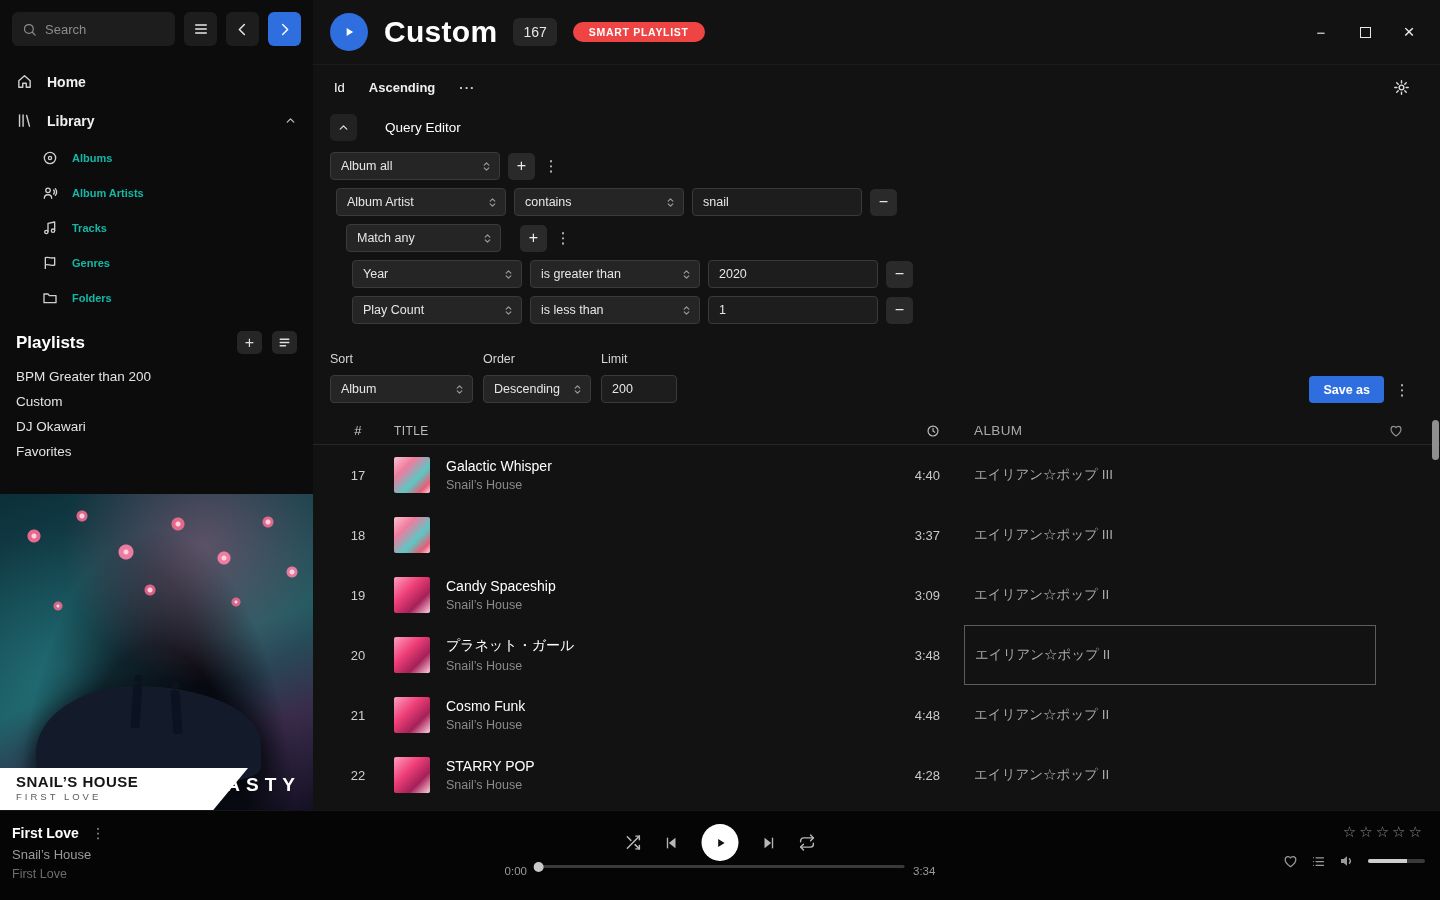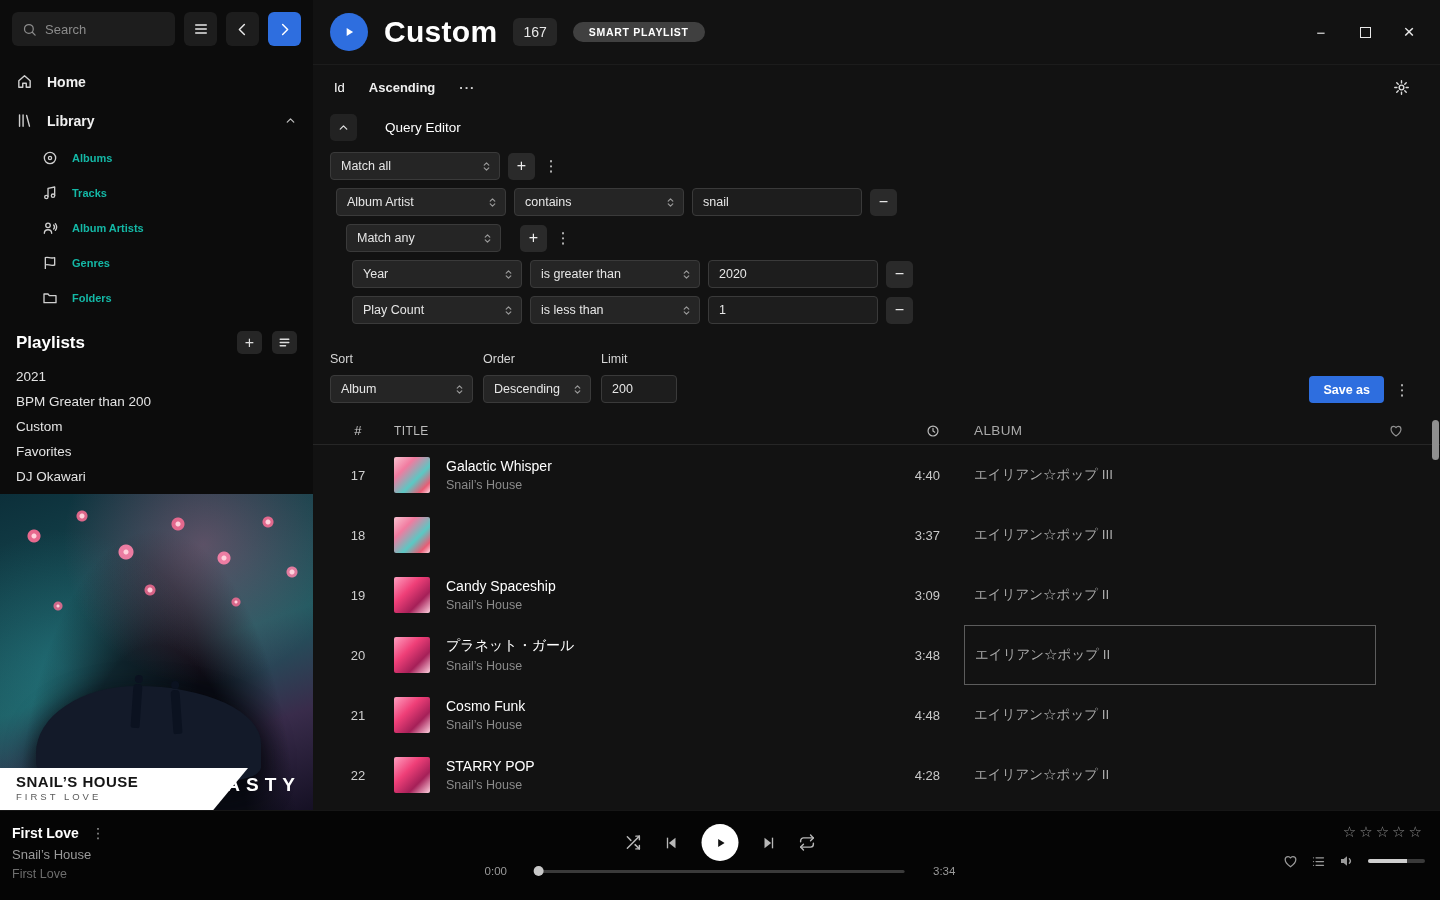--- a/index.html
+++ b/index.html
@@ -63,21 +63,21 @@
   .art-mark{position:absolute;right:12px;bottom:14px;font-size:19px;font-weight:700;letter-spacing:6px;color:#fff}
 
   
   .main{flex:1;background:#121212;display:flex;flex-direction:column;min-width:0;position:relative}
   .page-header{height:65px;display:flex;align-items:center;padding:0 22px 0 17px;gap:16px;
     border-bottom:1px solid #1c1c1c;flex:none}
   .play-circle{width:38px;height:38px;border-radius:50%;background:#2e6edf;display:flex;align-items:center;
     justify-content:center;color:#fff;cursor:pointer;flex:none}
   .page-title{font-size:30px;font-weight:800;letter-spacing:.3px}
   .count-badge{background:#262626;border-radius:6px;padding:6px 10px;font-size:14px;color:#e8e8e8}
-  .smart-badge{background:#404040;border-radius:999px;padding:4px 16px;font-size:10.5px;font-weight:800;letter-spacing:.7px}
+  .smart-badge{background:#ef4444;border-radius:999px;padding:4px 16px;font-size:10.5px;font-weight:800;letter-spacing:.7px}
   .win-controls{margin-left:auto;display:flex;gap:26px;align-items:center;color:#e8e8e8}
   .win-btn{width:18px;height:18px;display:flex;align-items:center;justify-content:center;cursor:pointer;font-size:15px}
   .win-max{width:11px;height:11px;border:1.4px solid #e8e8e8}
   .sort-row{display:flex;align-items:center;gap:24px;padding:14px 30px 8px 21px;font-size:13px;flex:none}
   .sort-field{font-weight:400}
   .sort-order{font-weight:600;color:#efefef}
   .more-dots{color:#cfcfcf;letter-spacing:1px;font-weight:700;cursor:pointer}
   .gear{margin-left:auto;color:#dcdcdc;cursor:pointer}
   .qe-head{display:flex;align-items:center;gap:28px;padding:10px 0 11px 17px;flex:none}
   .qe-collapse{width:27px;height:27px;border-radius:5px;background:#222;display:flex;align-items:center;
@@ -133,22 +133,22 @@
   .p-title-row{display:flex;gap:12px;align-items:center}
   .p-title{font-size:14px;font-weight:700}
   .p-kebab{color:#9a9a9a;font-size:14px;cursor:pointer}
   .p-artist{font-size:13px;color:#9b9b9b;margin-top:6px}
   .p-album{font-size:12.5px;color:#6e6e6e;margin-top:5px}
   .p-center{position:absolute;left:50%;transform:translateX(-50%);top:13px;display:flex;align-items:center;
     gap:22px;color:#b8b8b8}
   .t-btn{cursor:pointer;display:flex;align-items:center;justify-content:center}
   .p-play{width:37px;height:37px;border-radius:50%;background:#fff;color:#111;display:flex;
     align-items:center;justify-content:center;cursor:pointer}
-  .p-seek{position:absolute;left:50%;transform:translateX(-50%);top:54px;display:flex;align-items:center;
-    gap:28px;font-size:11.5px;color:#9a9a9a}
+  .p-seek{position:absolute;left:50%;transform:translateX(-50%);top:54px;display:flex;
+    gap:8px;font-size:11.5px;color:#9a9a9a}
   .seek-track{width:370px;height:3px;background:#3a3a3a;border-radius:2px;position:relative;cursor:pointer}
   .seek-knob{position:absolute;left:-1px;top:-3.5px;width:10px;height:10px;background:#c9c9c9;border-radius:50%}
   .p-right{position:absolute;right:15px;top:13px;display:flex;flex-direction:column;align-items:flex-end}
   .stars{color:#8a8a8a;font-size:15px;letter-spacing:3px;cursor:pointer;line-height:1}
   .p-right-controls{display:flex;align-items:center;gap:13px;margin-top:14px;color:#9a9a9a}
   .vol-track{width:57px;height:4px;background:#3a3a3a;border-radius:2px;position:relative;overflow:hidden;cursor:pointer}
   .vol-fill{position:absolute;left:0;top:0;bottom:0;width:68%;background:#cfcfcf}
 </style>
 </head>
 <body>
@@ -219,38 +219,38 @@
             <span class="nicon">
               <svg width="16" height="16" viewBox="0 0 24 24" fill="none" stroke="currentColor" stroke-width="2">
                   <circle cx="12" cy="12" r="8.5"></circle>
                   <circle cx="12" cy="12" r="2.4"></circle>
                 </svg>
             </span>
             <span>Albums</span>
           </div>
           <div class="nav-item">
             <span class="nicon">
-              <svg width="16" height="16" viewBox="0 0 24 24" fill="none" stroke="currentColor" stroke-width="2" stroke-linejoin="round">
-                  <path d="M9 18V5l10-2v13"></path>
-                  <circle cx="6.5" cy="18" r="2.5"></circle>
-                  <circle cx="16.5" cy="16" r="2.5"></circle>
-                </svg>
-            </span>
-            <span>Tracks</span>
-          </div>
-          <div class="nav-item">
-            <span class="nicon">
               <svg width="16" height="16" viewBox="0 0 24 24" fill="none" stroke="currentColor" stroke-width="2" stroke-linecap="round">
                   <circle cx="9" cy="8" r="3.4"></circle>
                   <path d="M3.5 20c0-3.2 2.5-5.4 5.5-5.4s5.5 2.2 5.5 5.4"></path>
                   <path d="M17.5 7.5a4.5 4.5 0 0 1 0 6"></path>
                   <path d="M20 5.5a8 8 0 0 1 0 10"></path>
                 </svg>
             </span>
             <span>Album Artists</span>
+          </div>
+          <div class="nav-item">
+            <span class="nicon">
+              <svg width="16" height="16" viewBox="0 0 24 24" fill="none" stroke="currentColor" stroke-width="2" stroke-linejoin="round">
+                  <path d="M9 18V5l10-2v13"></path>
+                  <circle cx="6.5" cy="18" r="2.5"></circle>
+                  <circle cx="16.5" cy="16" r="2.5"></circle>
+                </svg>
+            </span>
+            <span>Tracks</span>
           </div>
           <div class="nav-item">
             <span class="nicon">
               <svg width="16" height="16" viewBox="0 0 24 24" fill="none" stroke="currentColor" stroke-width="2" stroke-linejoin="round">
                   <path d="M5 21V4c4-2 7 2 14 0v11c-7 2-10-2-14 0"></path>
                 </svg>
             </span>
             <span>Genres</span>
           </div>
           <div class="nav-item">
@@ -273,25 +273,24 @@
           <span>
             <svg width="13" height="13" viewBox="0 0 24 24" fill="none" stroke="currentColor" stroke-width="2.4" stroke-linecap="round">
                 <line x1="4" y1="6" x2="20" y2="6"></line>
                 <line x1="4" y1="12" x2="20" y2="12"></line>
                 <line x1="4" y1="18" x2="14" y2="18"></line>
               </svg>
           </span>
         </div>
       </div>
       <div class="pl-items">
-        <div class="pl-item">2021</div>
         <div class="pl-item">BPM Greater than 200</div>
         <div class="pl-item">Custom</div>
+        <div class="pl-item">DJ Okawari</div>
         <div class="pl-item">Favorites</div>
-        <div class="pl-item">DJ Okawari</div>
       </div>
 
       <div class="sb-art">
         <div class="rock"></div>
         <div class="fig fig1"></div>
         <div class="fig fig2"></div>
         <div class="art-banner">
           <div class="ab1">SNAIL’S HOUSE</div>
           <div class="ab2">FIRST LOVE</div>
         </div>
@@ -342,21 +341,21 @@
             <svg width="13" height="13" viewBox="0 0 24 24" fill="none" stroke="currentColor" stroke-width="2.4" stroke-linecap="round" stroke-linejoin="round">
                 <polyline points="6 15 12 9 18 15"></polyline>
               </svg>
           </span>
         </div>
         <div class="qe-title">Query Editor</div>
       </div>
 
       <div class="qe-row">
         <div class="select">
-          <span>Match all</span>
+          <span>Album all</span>
           <span class="arrows">
             <svg width="11" height="11" viewBox="0 0 24 24" fill="none" stroke="currentColor" stroke-width="2.6" stroke-linecap="round" stroke-linejoin="round">
                 <polyline points="7 9 12 4 17 9"></polyline>
                 <polyline points="7 15 12 20 17 15"></polyline>
               </svg>
           </span>
         </div>
         <div class="icon-btn">
           <span>+</span>
         </div>

